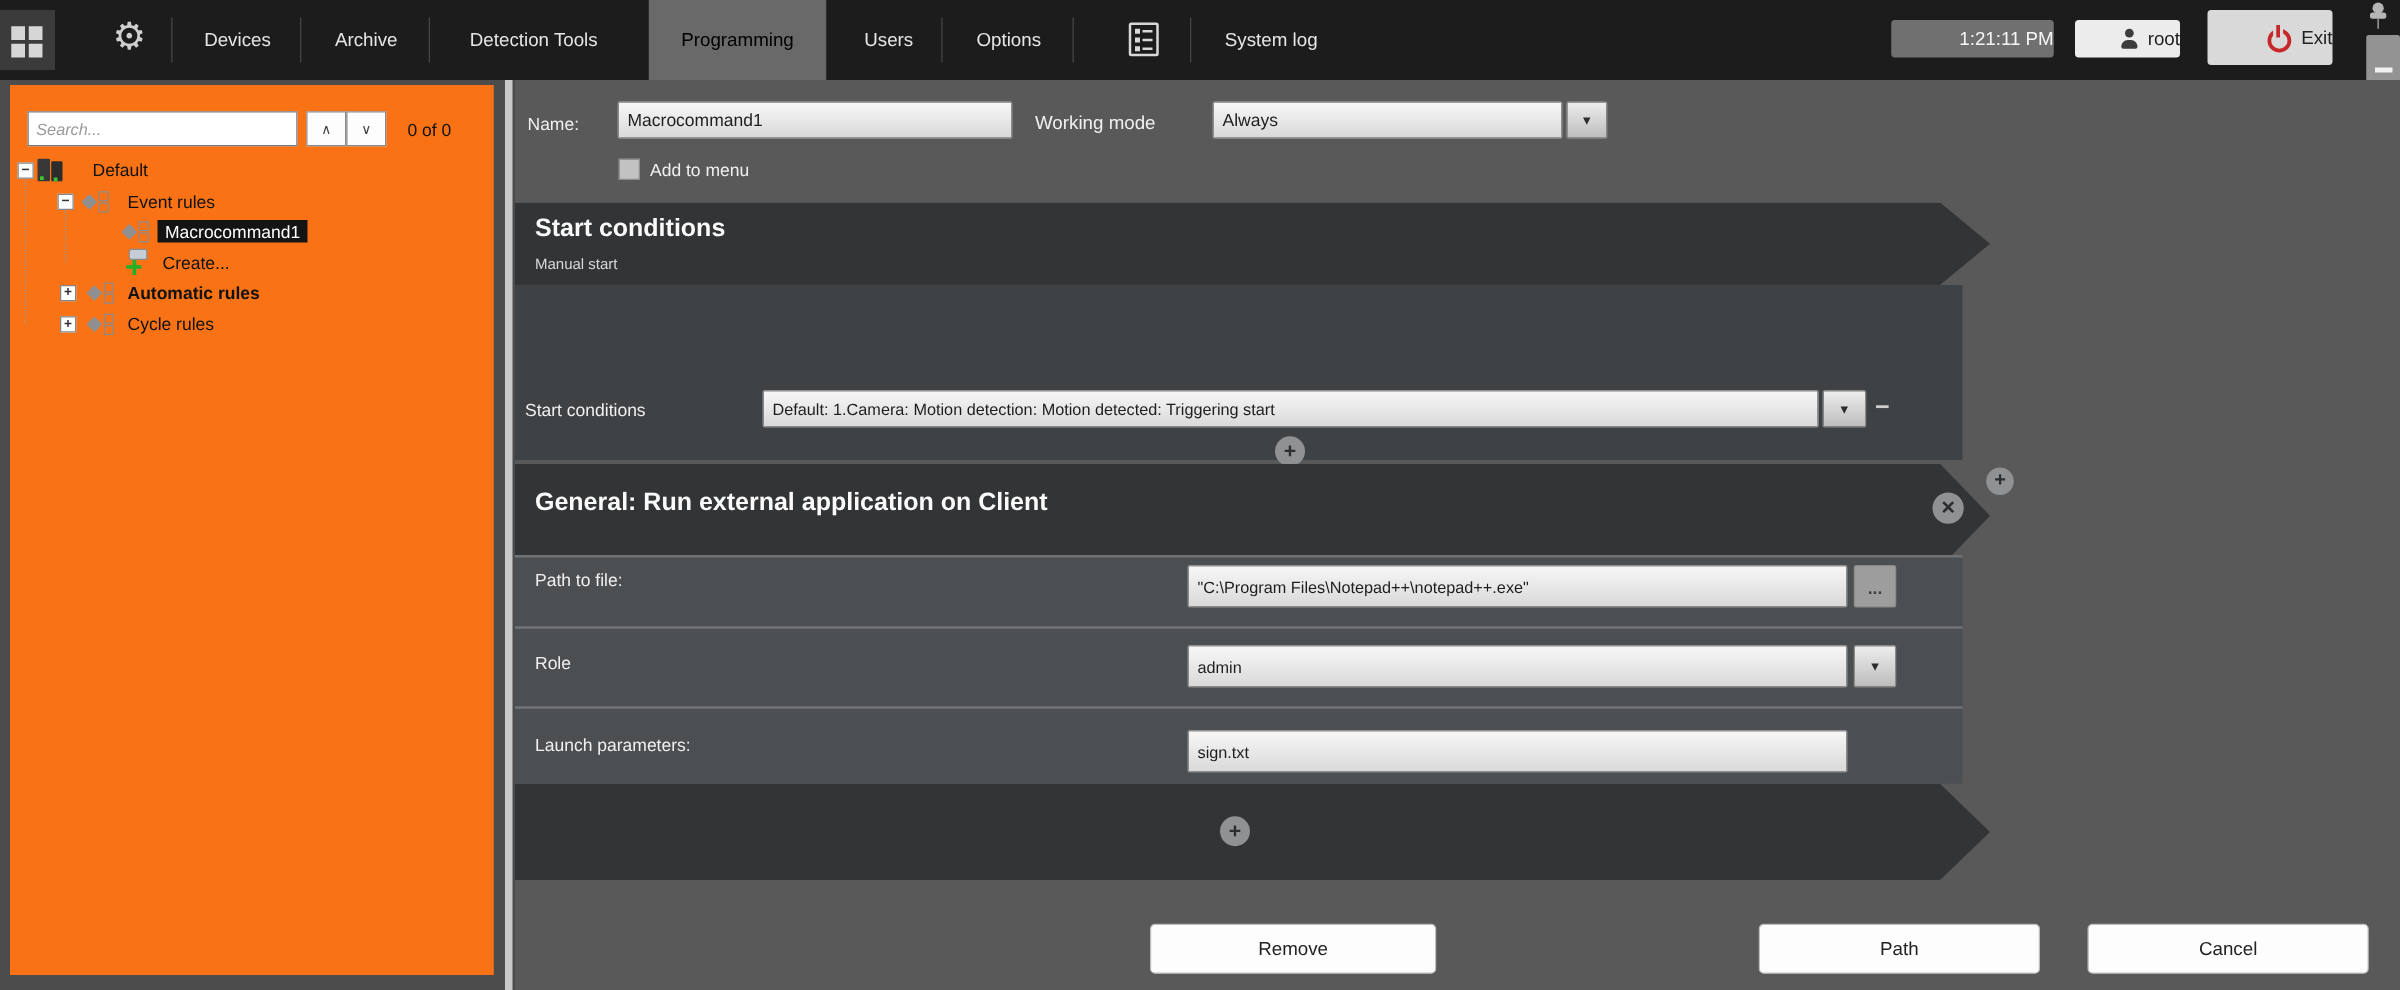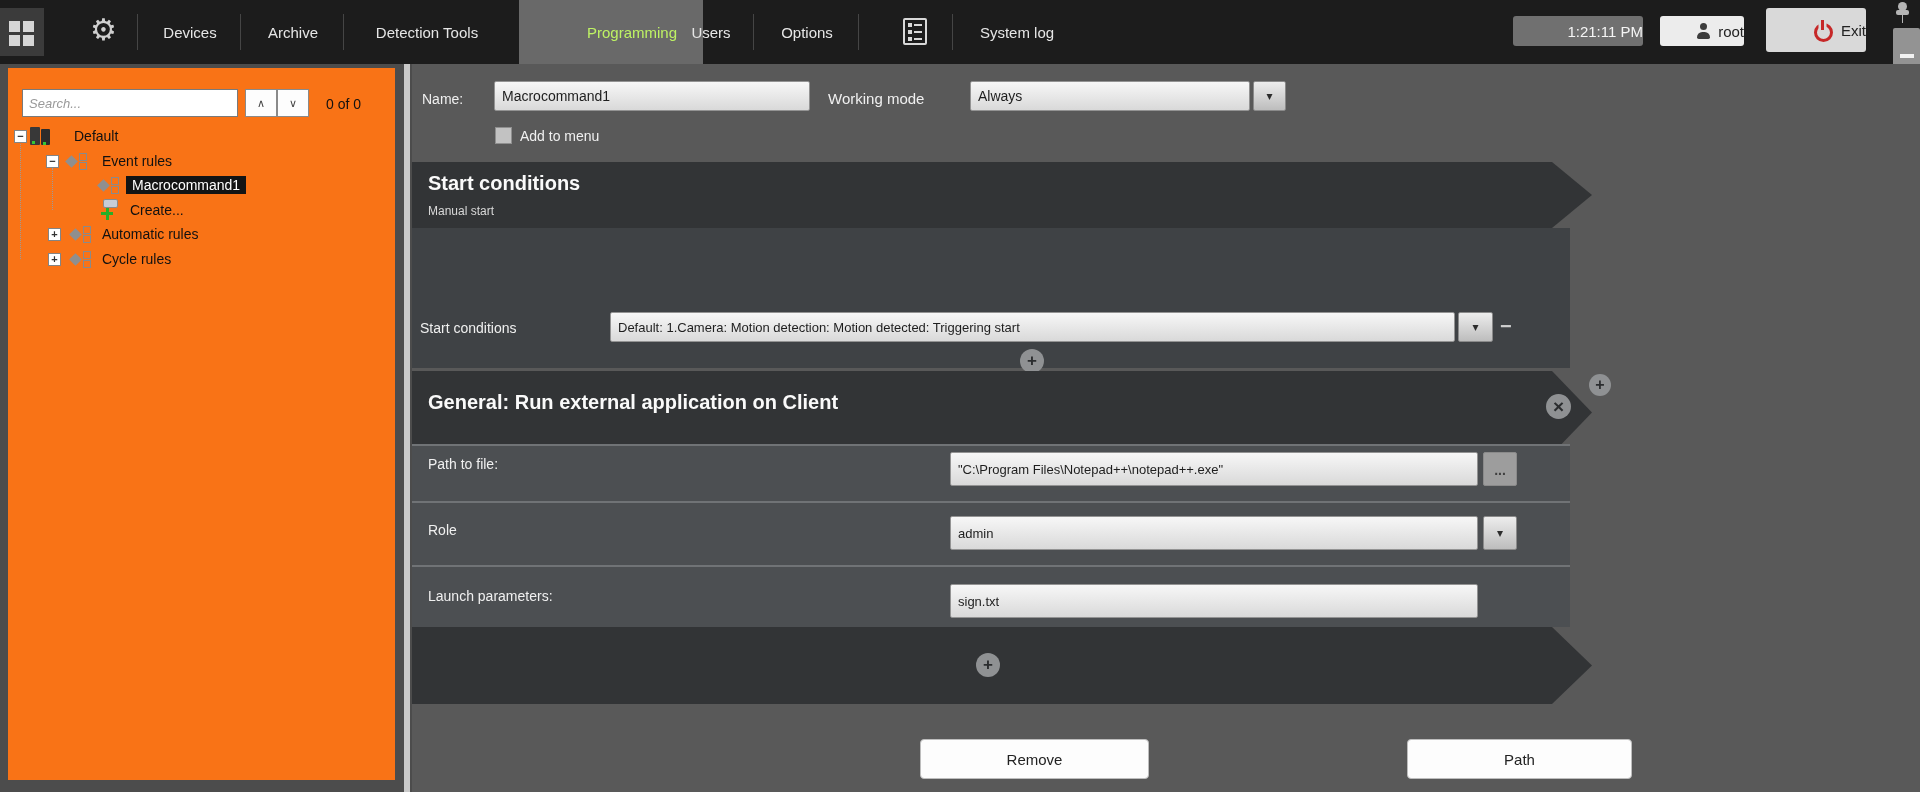--- a/index.html
+++ b/index.html
@@ -7,21 +7,21 @@
          font-family:"Liberation Sans",sans-serif;background:#595959;}
   .abs{position:absolute;}
   
   .topbar{left:0;top:0;width:1920px;height:64px;background:#1c1c1c;}
   .tile{left:0;top:8px;width:44px;height:48px;background:#3b3b3b;}
   .gridicon{left:9px;top:13px;width:25px;height:25px;}
   .gridicon div{position:absolute;width:11px;height:11px;background:#d6d6d6;}
   .vsep{top:14px;width:1px;height:36px;background:#454545;}
   .tab{top:0;height:64px;display:flex;align-items:center;justify-content:center;
        color:#e6e6e6;font-size:15px;cursor:default;}
-  .tab.active{background:#696969;color:#bef264;padding-left:42px;}
+  .tab.active{background:#696969;color:#000000;}
   .gear{color:#cfcfcf;font-size:30px;line-height:30px;}
   .pillbox{border-radius:3px;display:flex;align-items:center;justify-content:flex-end;gap:7px;font-size:15px;}
   .timebox{background:#707070;color:#f5f5f5;}
   .rootbox{background:#ececec;color:#222;}
   .exitbox{background:#d9d9d9;color:#222;}
   
   .syslog{width:24px;height:27px;border:2px solid #d8d8d8;border-radius:2px;
           display:flex;flex-direction:column;justify-content:center;gap:3px;padding:2px 3px;box-sizing:border-box;}
   .syslog .r{display:flex;align-items:center;gap:2px;}
   .syslog .d{width:4px;height:4px;background:#d8d8d8;}
@@ -221,21 +221,21 @@
       <span style="margin-left:122px;">Create...</span>
     </div>
 
     <div class="abs titem" style="left:0;top:155px;width:380px;">
       <div class="abs expander" style="left:40px;top:5px;">+</div>
       <div class="abs macroicon" style="left:62px;top:3px;">
         <span class="dia"></span>
           <span class="s1"></span>
           <span class="s2"></span>
       </div>
-      <span style="margin-left:94px;">Automatic rules</span>
+      <span style="margin-left:94px;font-weight:bold;">Automatic rules</span>
     </div>
 
     <div class="abs titem" style="left:0;top:180px;width:380px;">
       <div class="abs expander" style="left:40px;top:5px;">+</div>
       <div class="abs macroicon" style="left:62px;top:3px;">
         <span class="dia"></span>
           <span class="s1"></span>
           <span class="s2"></span>
       </div>
       <span style="margin-left:94px;">Cycle rules</span>
@@ -319,15 +319,18 @@
         <span>+</span>
       </div>
     </div>
 
     <div class="abs whitebtn" style="left:508px;top:675px;width:227px;height:38px;">
       <span>Remove</span>
     </div>
     <div class="abs whitebtn" style="left:995px;top:675px;width:223px;height:38px;">
       <span>Path</span>
     </div>
+    <div class="abs whitebtn" style="left:1258px;top:675px;width:223px;height:38px;">
+      <span>Cancel</span>
+    </div>
   </div>
 
 </div>
 
 </body></html>

